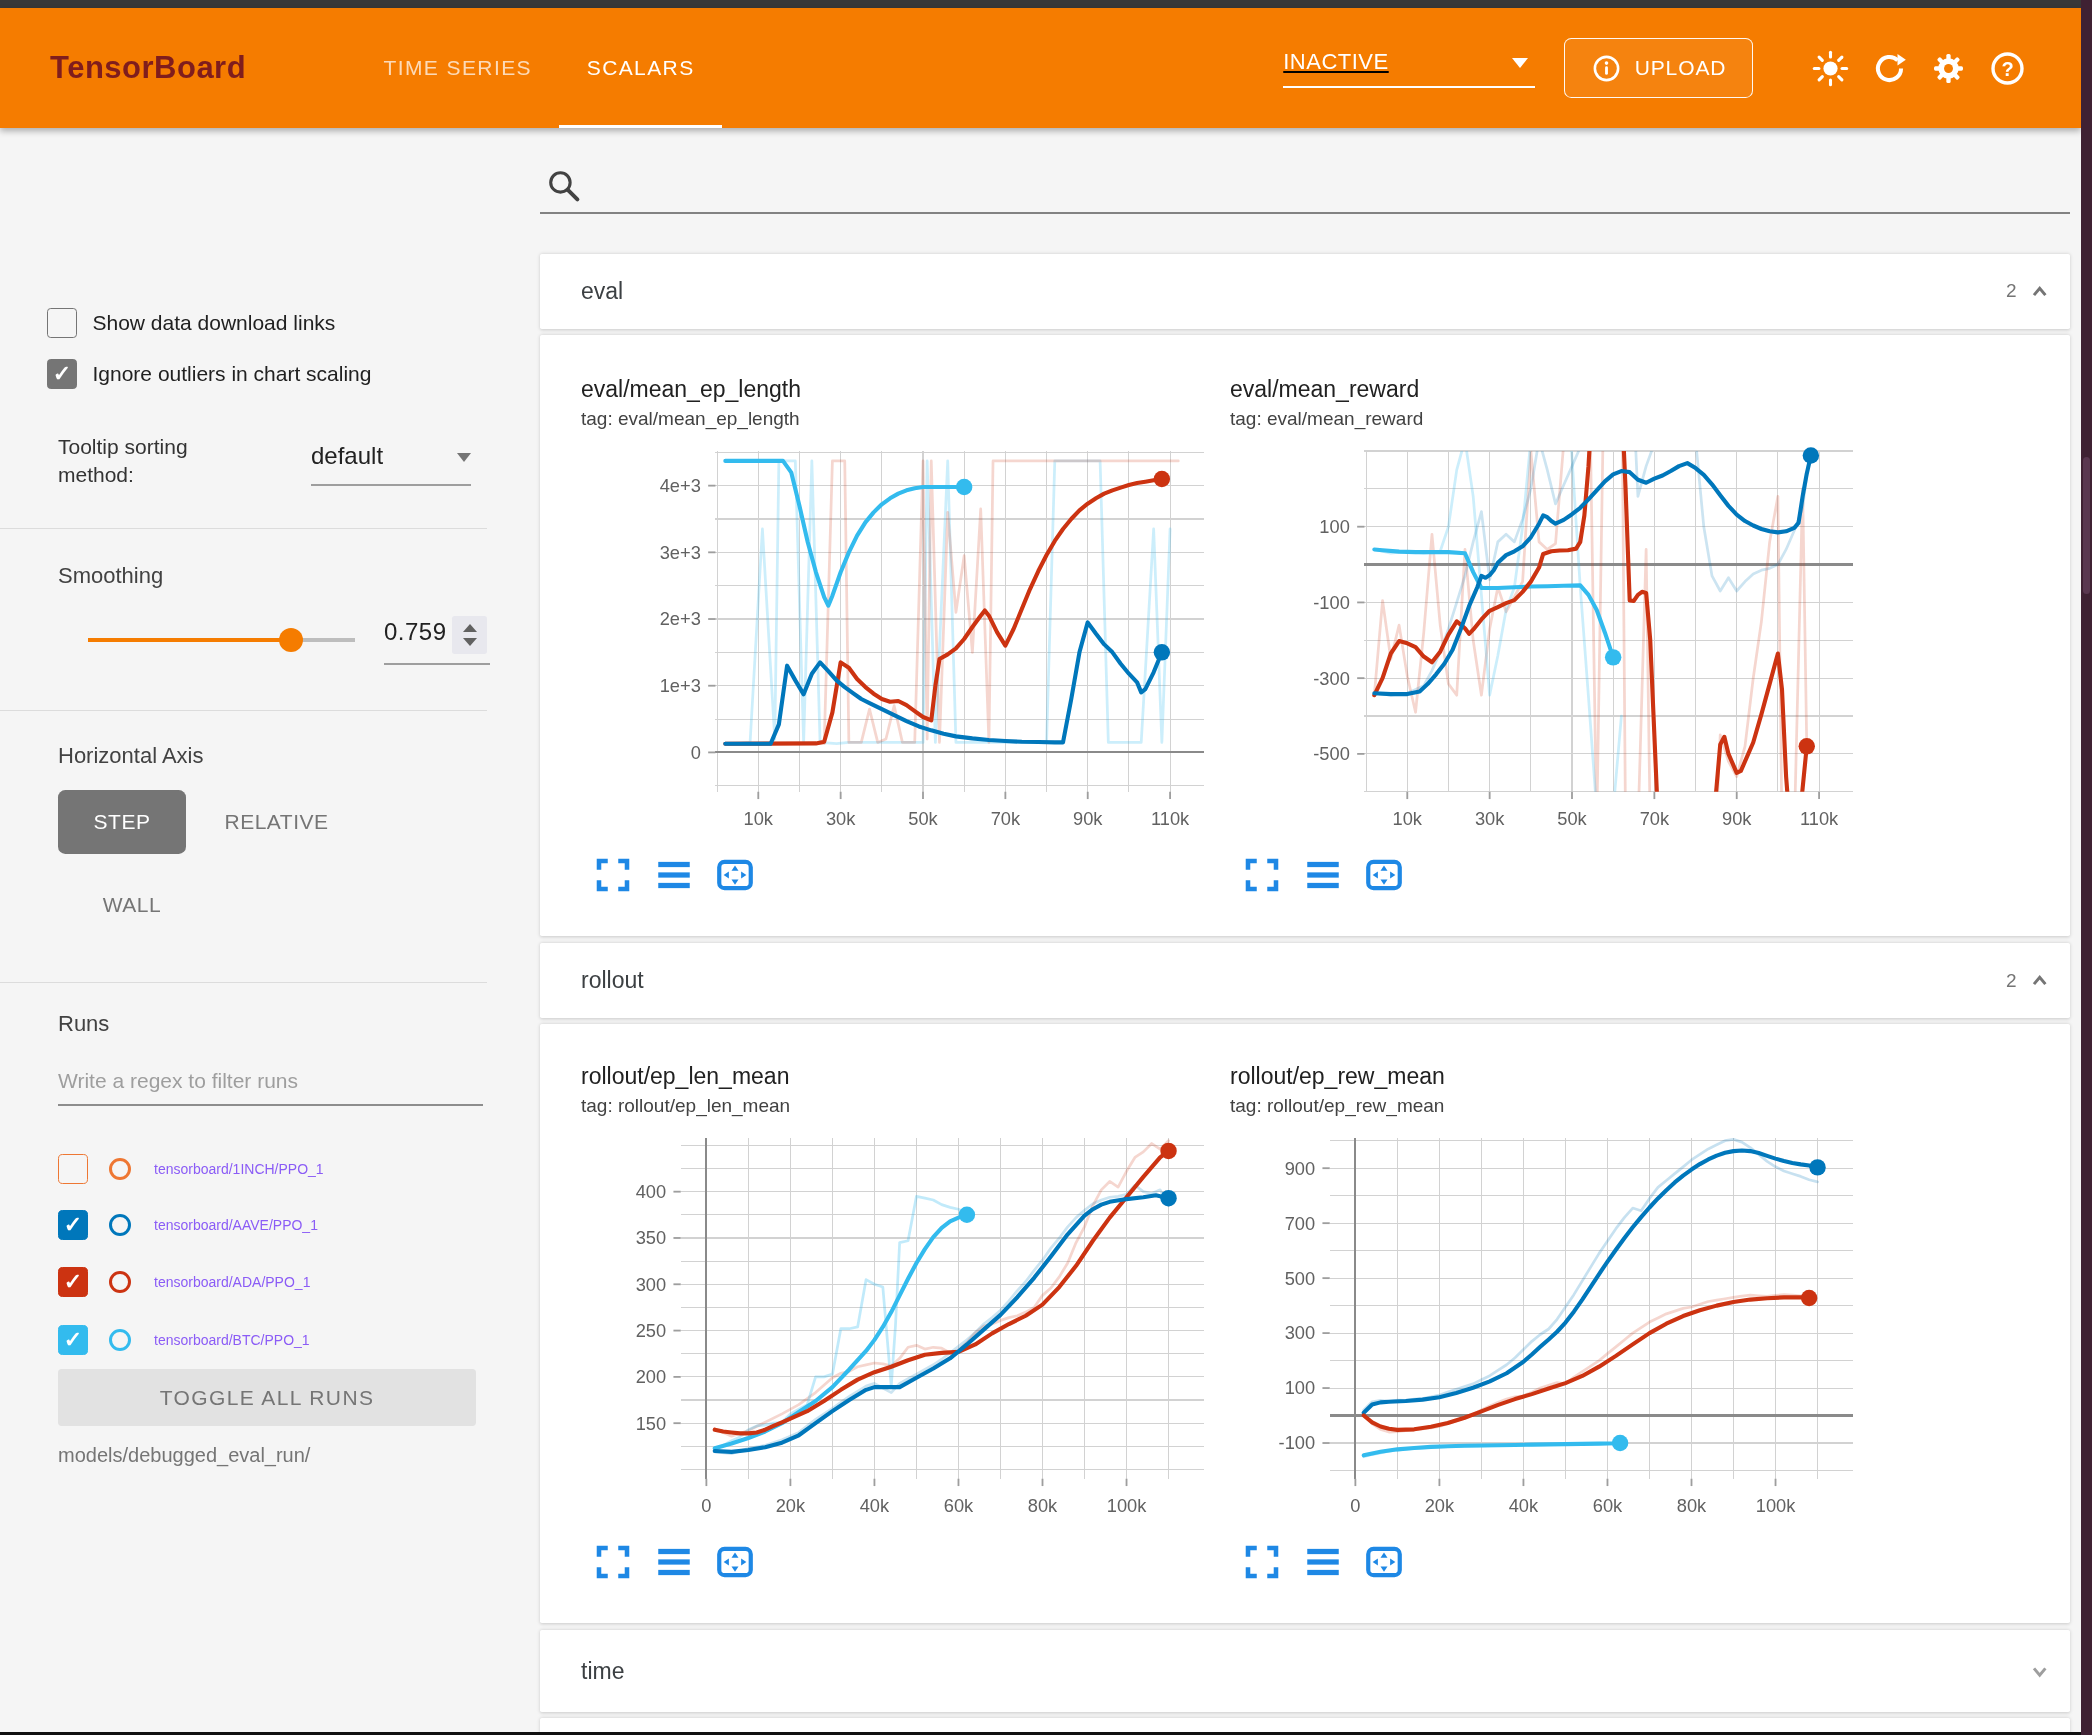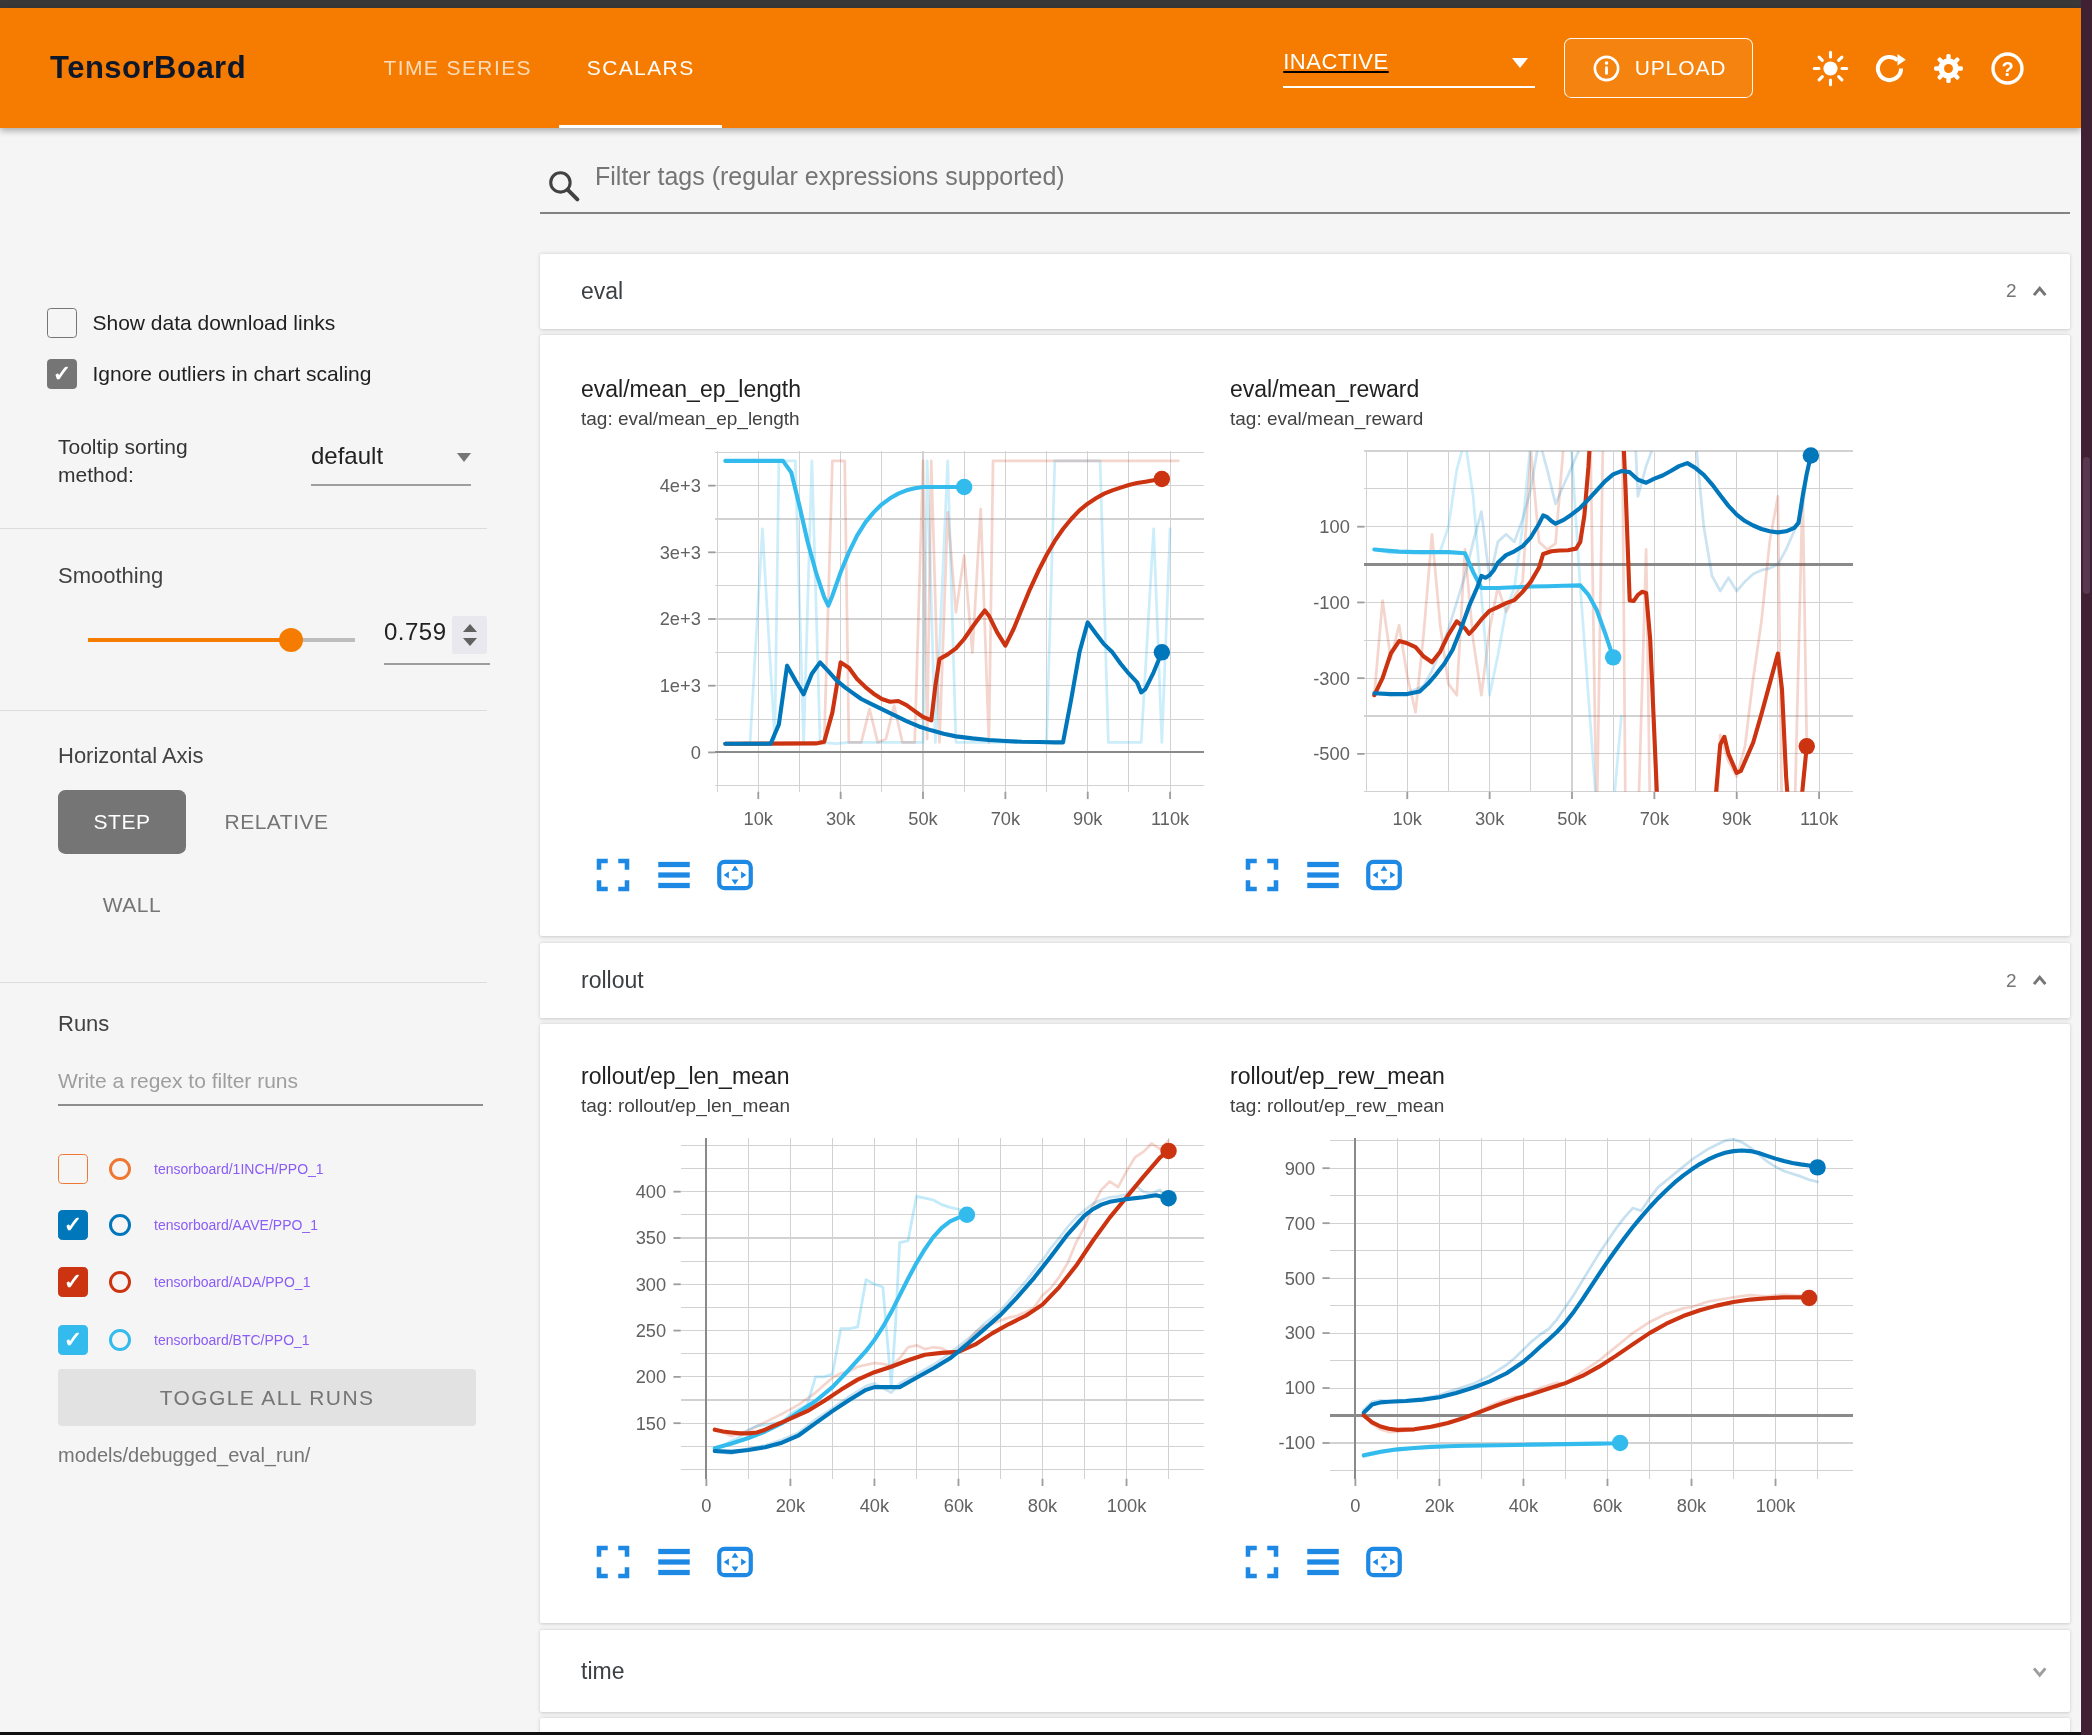--- a/index.html
+++ b/index.html
@@ -3,21 +3,21 @@
 <meta charset="utf-8">
 <style>
   * { margin:0; padding:0; box-sizing:border-box; }
   html,body { width:2092px; height:1735px; overflow:hidden; }
   body { font-family:"Liberation Sans", sans-serif; background:#f5f5f5; position:relative; }
 
   
   .top-strip { position:absolute; left:0; top:0; width:2081px; height:8.2px; background:#383838; }
   .header { position:absolute; left:0; top:8.2px; width:2081px; height:120px; background:#f57c00;
             box-shadow:0 2.7px 6.4px rgba(0,0,0,.30); display:flex; align-items:center; z-index:5; }
-  .logo { color:#0f172a; font-size:31px; font-weight:bold; margin-left:50px; letter-spacing:0.5px; }
+  .logo { color:#7f1d1d; font-size:31px; font-weight:bold; margin-left:50px; letter-spacing:0.5px; }
   .tabs { display:flex; height:100%; margin-left:110px; }
   .tab { display:flex; align-items:center; padding:0 27.4px; color:rgba(255,255,255,.72); font-size:21px;
          letter-spacing:1.4px; font-weight:500; position:relative; cursor:pointer; }
   .tab.active { color:#fff; }
   .tab.active::after { content:""; position:absolute; left:0; right:0; bottom:0; height:3.7px; background:#fff; }
   .header-right { position:absolute; right:55px; top:0; height:100%; display:flex; align-items:center; }
   .status-select { position:relative; width:252px; margin-right:29px;text-decoration:underline; }
   .status-value { color:#fff; font-size:22px; font-weight:500; letter-spacing:0.5px; padding-bottom:12.8px; }
   .status-caret { position:absolute; right:7.3px; top:9.1px; width:0; height:0;
                   border-left:8.2px solid transparent; border-right:8.2px solid transparent; border-top:10px solid #fff; }
@@ -247,21 +247,20 @@
   <button class="toggle-all">TOGGLE ALL RUNS</button>
   <div class="runs-footer">models/debugged_eval_run/</div>
 </div>
 
 <div class="main">
   <div class="filter-row">
     <svg width="37" height="37" viewBox="0 0 24 24">
       <circle cx="10" cy="10" r="6.3" fill="none" stroke="#424242" stroke-width="2"></circle>
       <line x1="14.8" y1="14.8" x2="21" y2="21" stroke="#424242" stroke-width="2.6" stroke-linecap="round"></line>
     </svg>
-    <input type="text" placeholder="Filter tags (regular expressions supported)" style="">
     <div class="uline"></div>
   </div>
 
   <div class="card sec-header" style="margin-top:40px">
     <span class="sec-name">eval</span>
     <span class="sec-right">
       <span class="sec-count">2</span>
       <svg width="27.4" height="27.4" viewBox="0 0 24 24">
         <polyline points="7,15 12,9 17,15" fill="none" stroke="#757575" stroke-width="2.6"></polyline>
       </svg>

